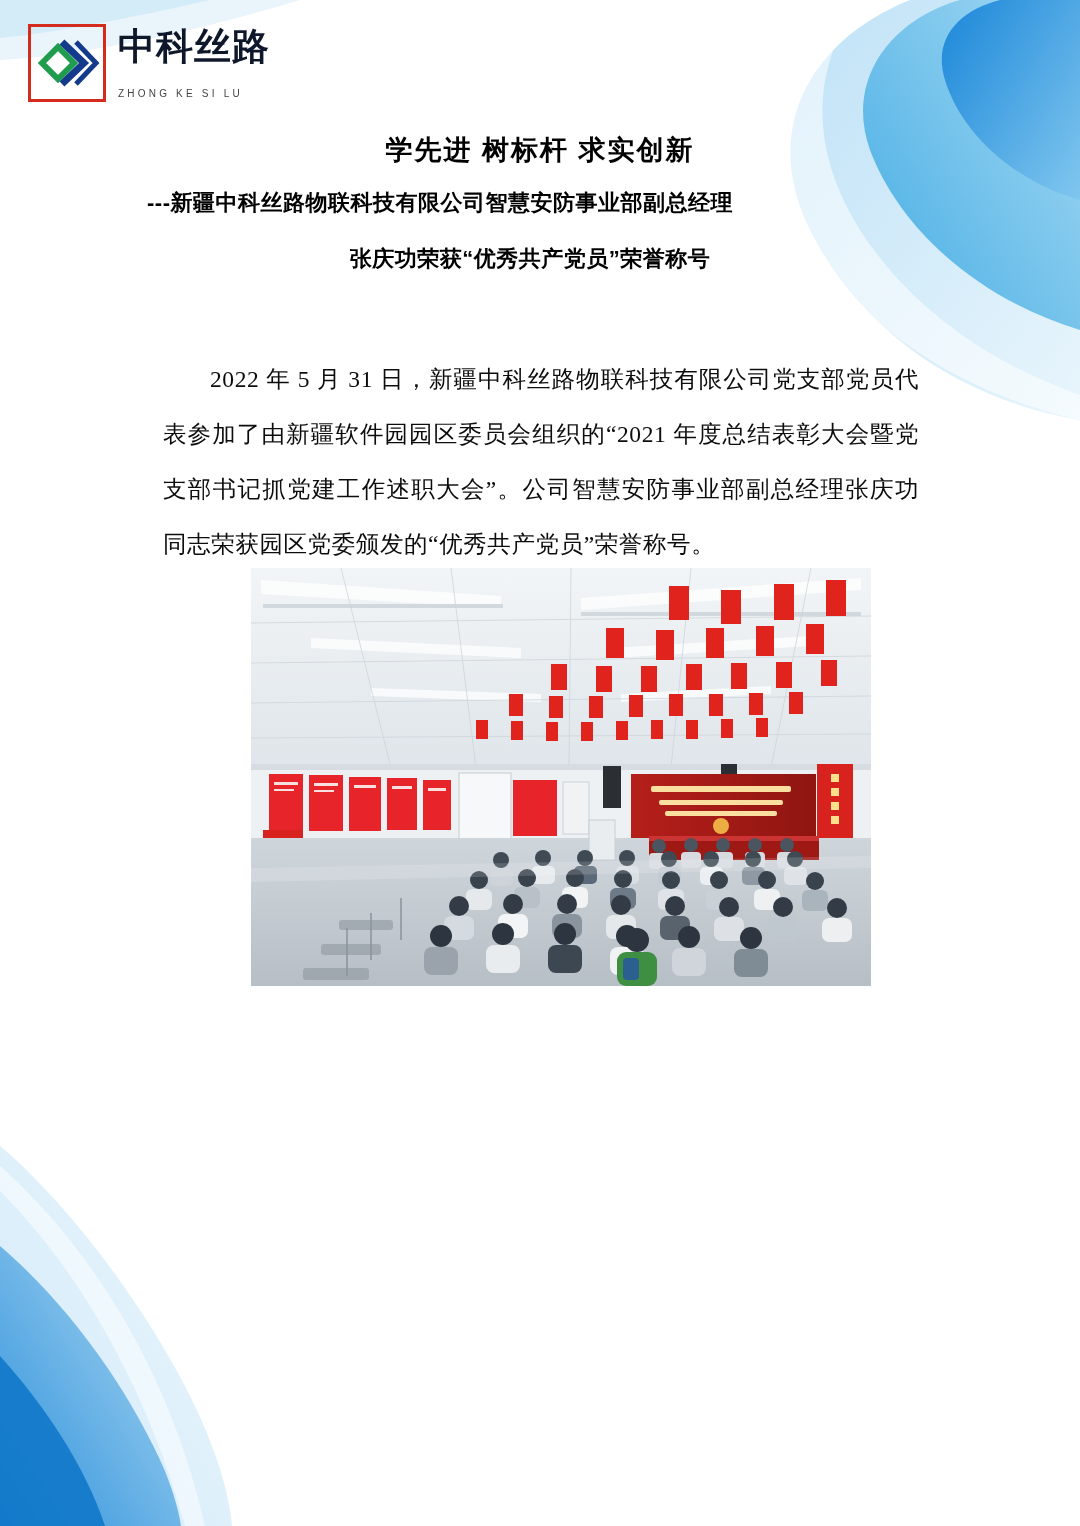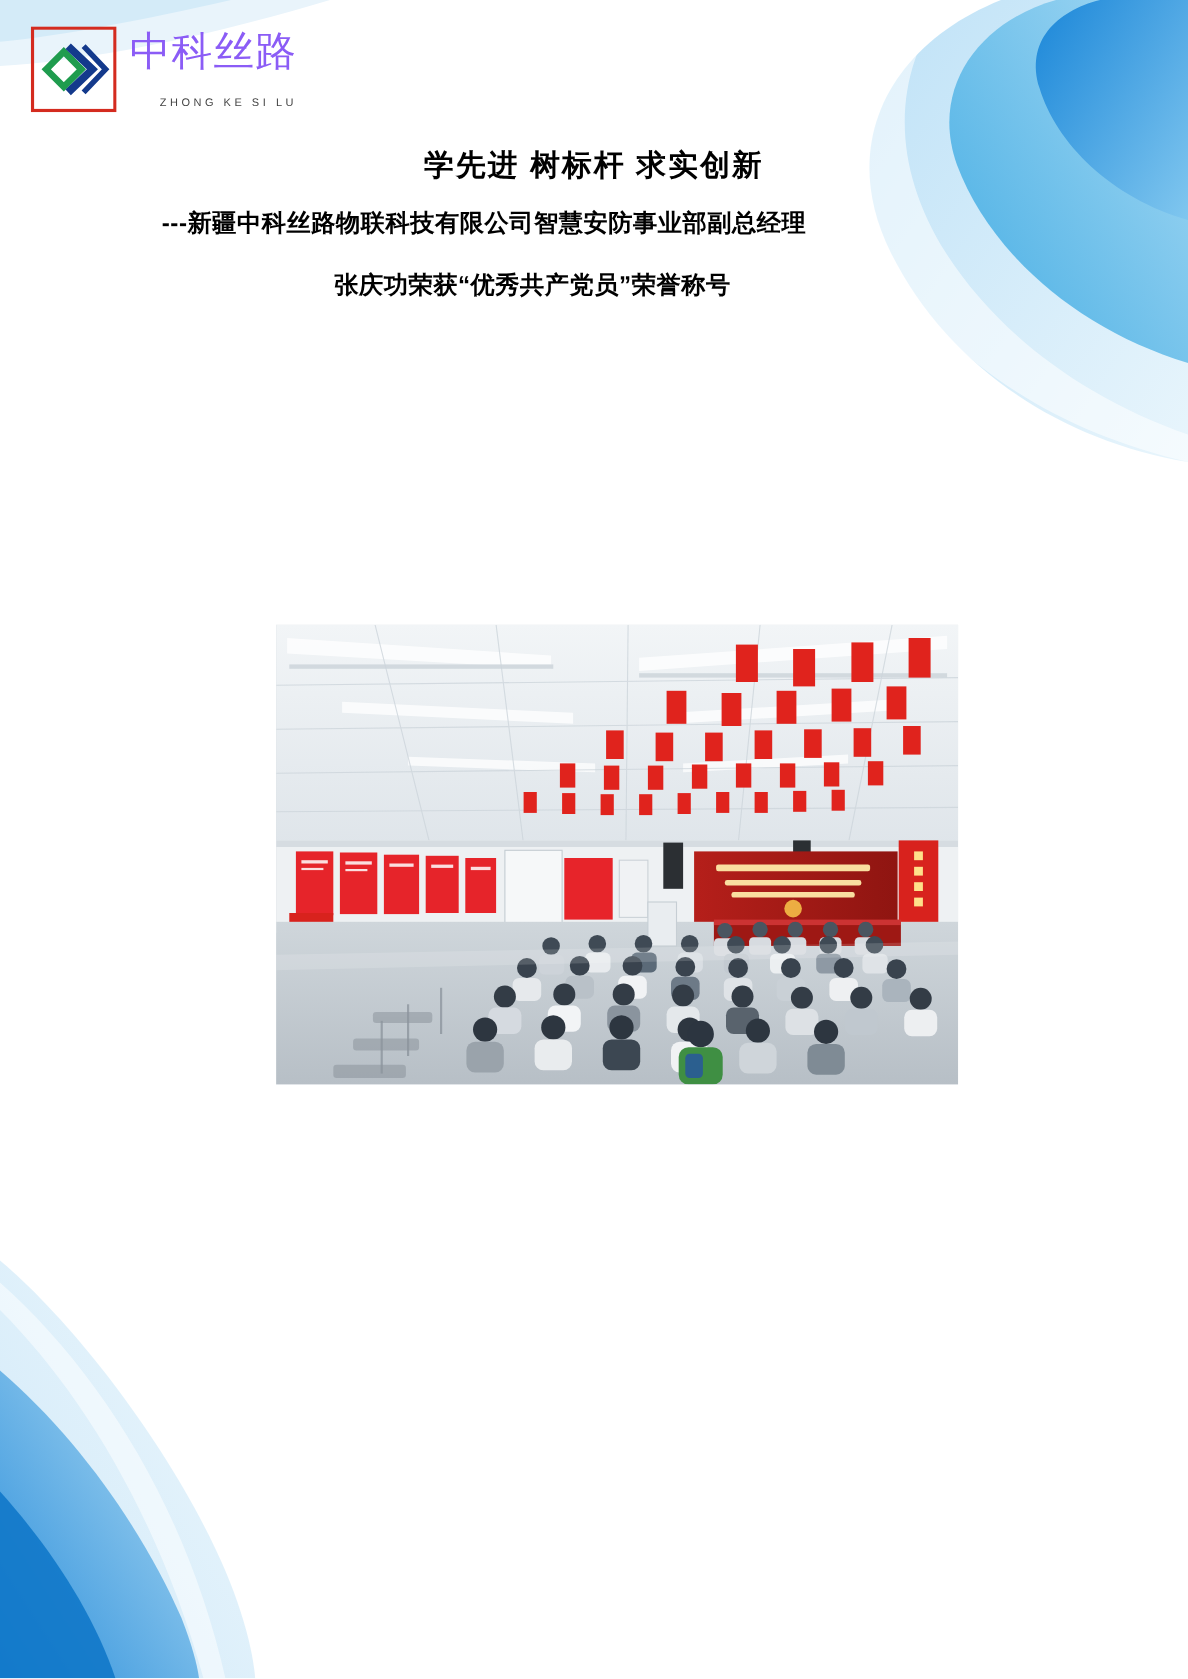--- a/index.html
+++ b/index.html
@@ -41,31 +41,31 @@
   }
   .logo-text-wrap {
     display: flex;
     flex-direction: column;
     justify-content: center;
     line-height: 1;
   }
   .logo-cn {
     font-family: "Liberation Sans", sans-serif;
     font-size: 37px;
-    font-weight: normal;
-    color: #8b5cf6;
+    font-weight: bold;
+    color: #0f172a;
     letter-spacing: 1px;
   }
   .logo-en {
     font-family: "Liberation Sans", sans-serif;
     font-size: 10px;
     color: #444;
     letter-spacing: 3.2px;
     margin-top: 24px;
-    text-align: right;
+    text-align: left;
   }
 
   
   .doc-title {
     position: absolute;
     top: 132px;
     left: 0;
     width: 1080px;
     text-align: center;
     font-family: "Liberation Sans", sans-serif;
@@ -90,20 +90,21 @@
     position: absolute;
     top: 244px;
     left: 0;
     width: 968px;
     text-align: center;
     font-family: "Liberation Sans", sans-serif;
     font-weight: bold;
     font-size: 22px;
     color: #000;
     letter-spacing: 0.5px;
+    padding-left: 46px;
   }
   .para {
     font-family: "Liberation Serif", serif;
     font-size: 23.5px;
     color: #0d0d0d;
     line-height: 55px;
     text-align: justify;
     text-justify: inter-ideograph;
     text-indent: 2em;
     letter-spacing: 0.6px;
@@ -189,20 +190,21 @@
     <div class="logo-text-wrap">
       <div class="logo-cn">中科丝路</div>
       <div class="logo-en">ZHONG KE SI LU</div>
     </div>
   </div>
 
   <div class="doc-title">学先进 树标杆 求实创新</div>
   <div class="doc-sub1">---新疆中科丝路物联科技有限公司智慧安防事业部副总经理</div>
   <div class="doc-sub2">张庆功荣获“优秀共产党员”荣誉称号</div>
 
+  <div class="para para-1">2022 年 5 月 31 日，新疆中科丝路物联科技有限公司党支部党员代表参加了由新疆软件园园区委员会组织的“2021 年度总结表彰大会暨党支部书记抓党建工作述职大会”。公司智慧安防事业部副总经理张庆功同志荣获园区党委颁发的“优秀共产党员”荣誉称号。</div>
 
   <div class="photo">
     <svg width="620" height="418" viewBox="0 0 620 418" xmlns="http://www.w3.org/2000/svg">
       <defs>
         <linearGradient id="ceil" x1="0" y1="0" x2="0" y2="1">
           <stop offset="0%" stop-color="#f2f5f7"></stop>
           <stop offset="100%" stop-color="#dfe5ea"></stop>
         </linearGradient>
         <linearGradient id="floor" x1="0" y1="0" x2="0" y2="1">
           <stop offset="0%" stop-color="#cfd6db"></stop>

